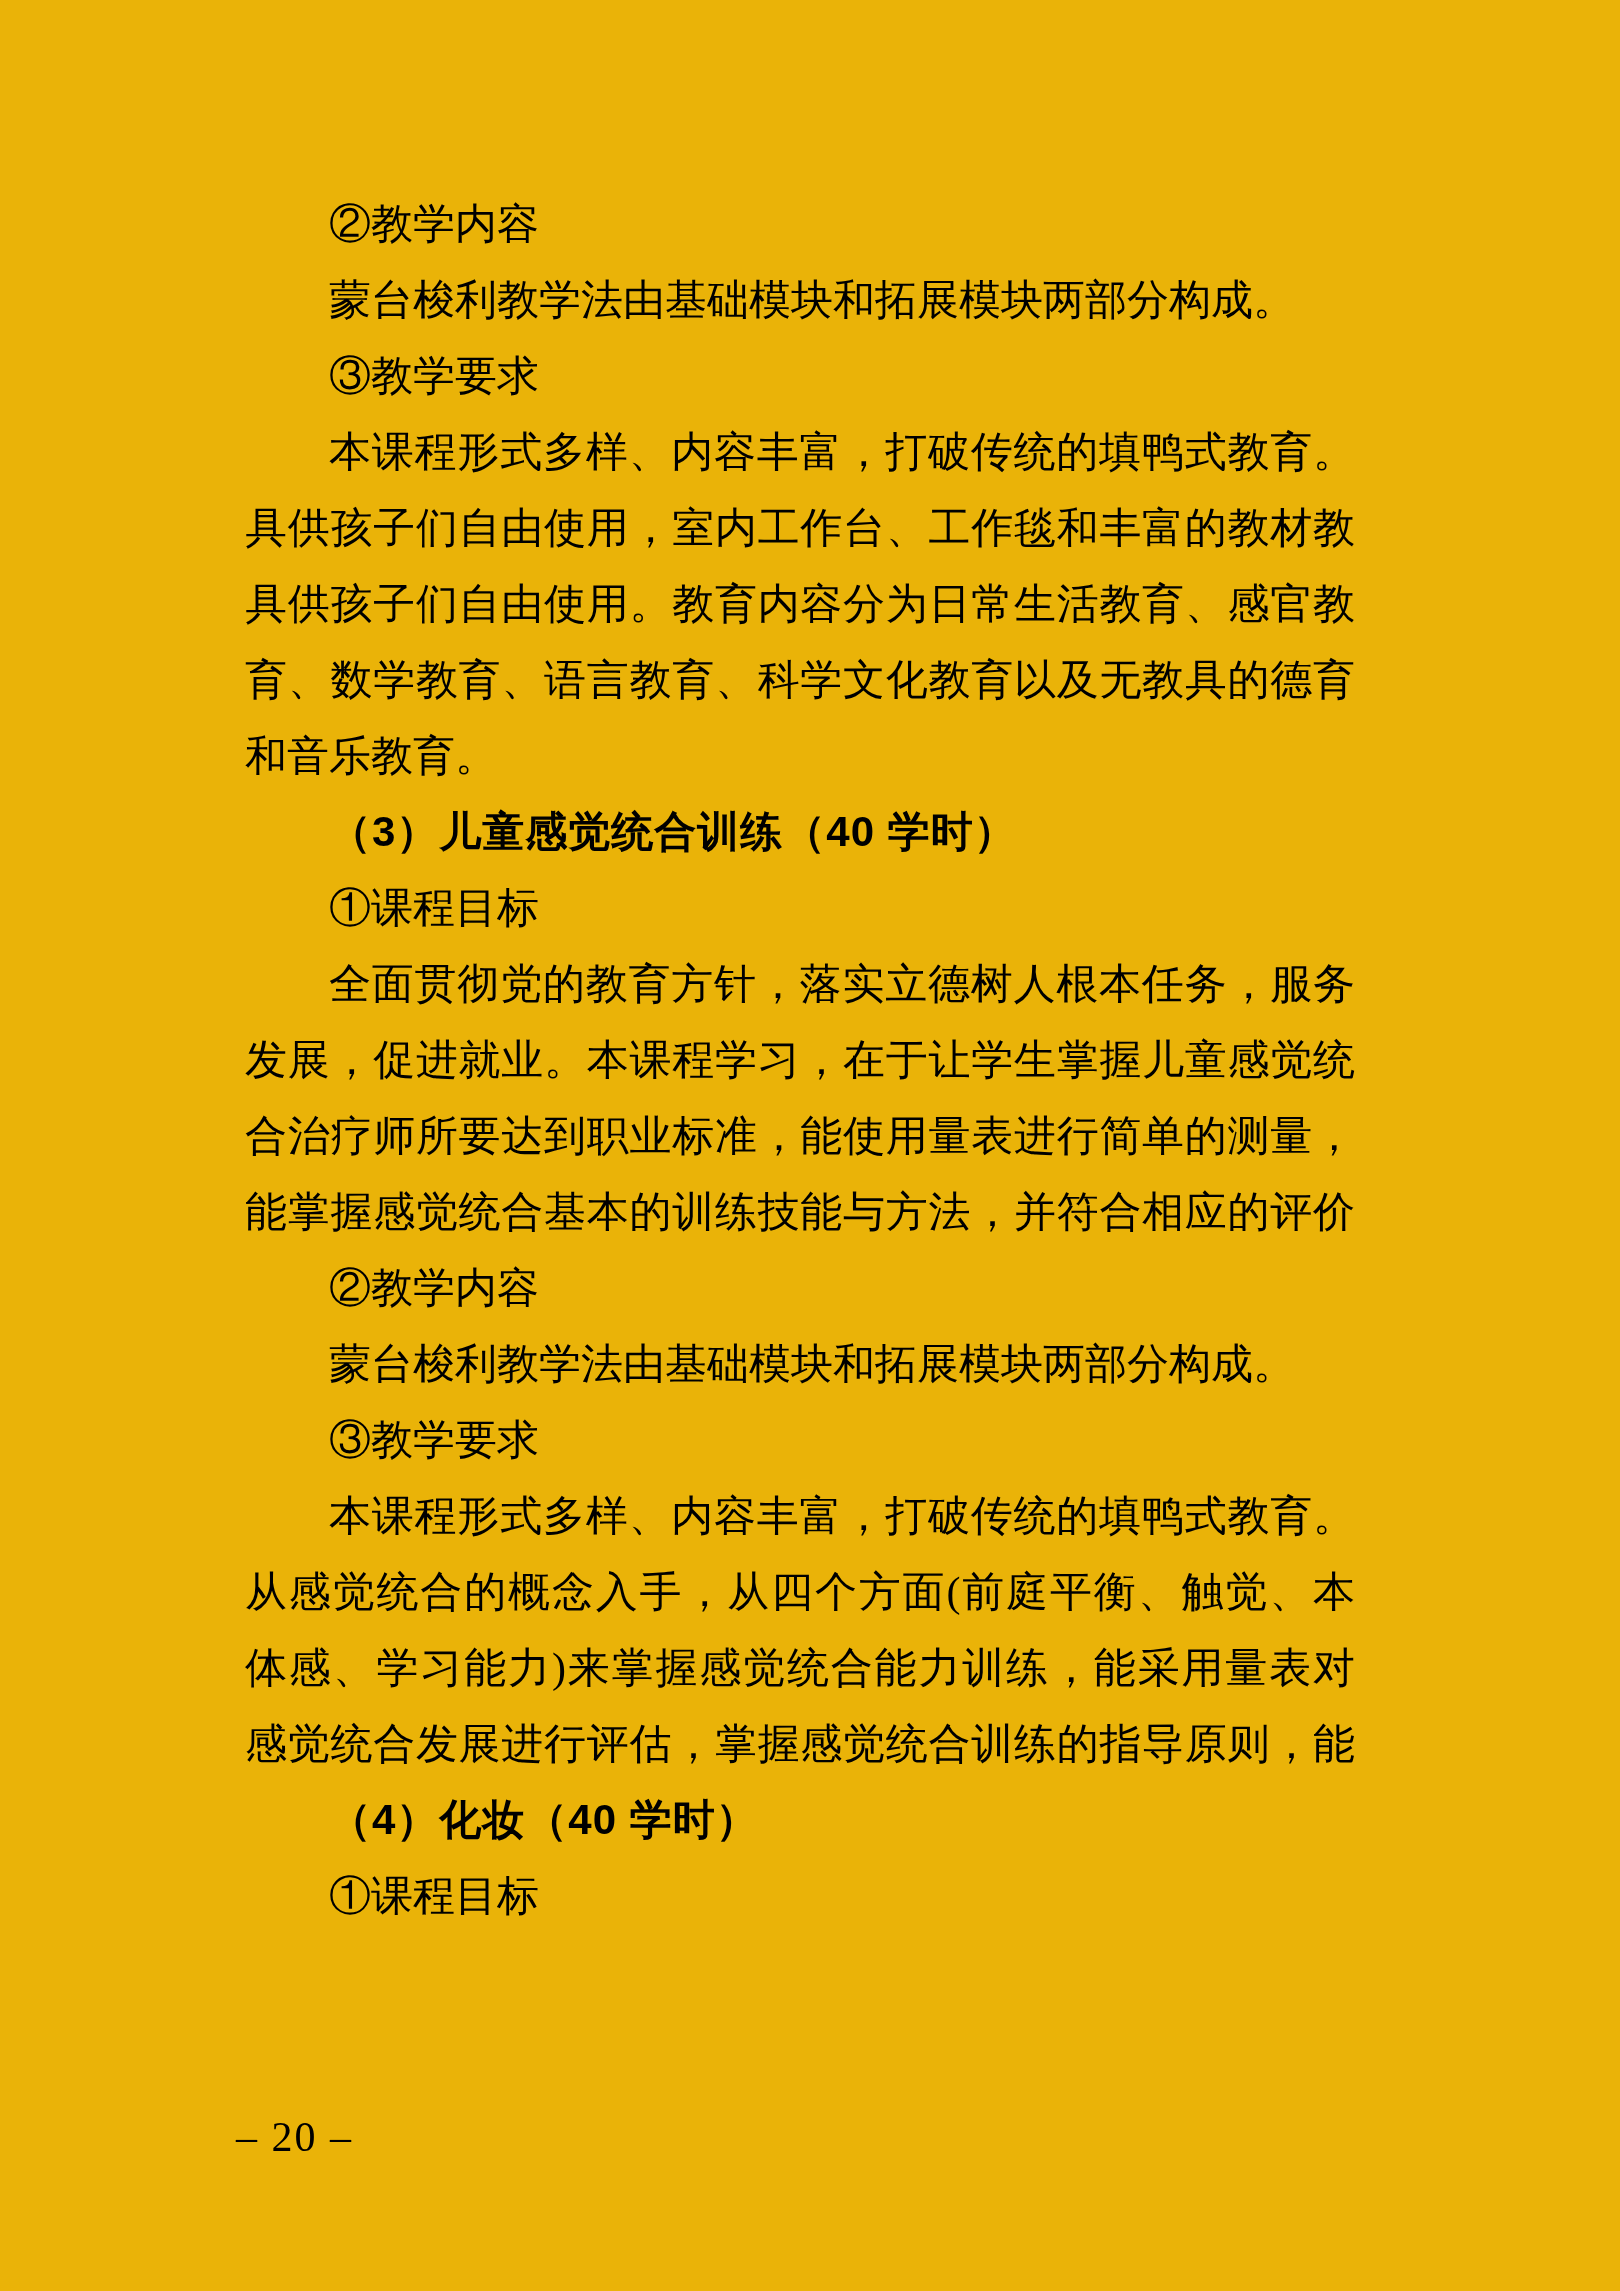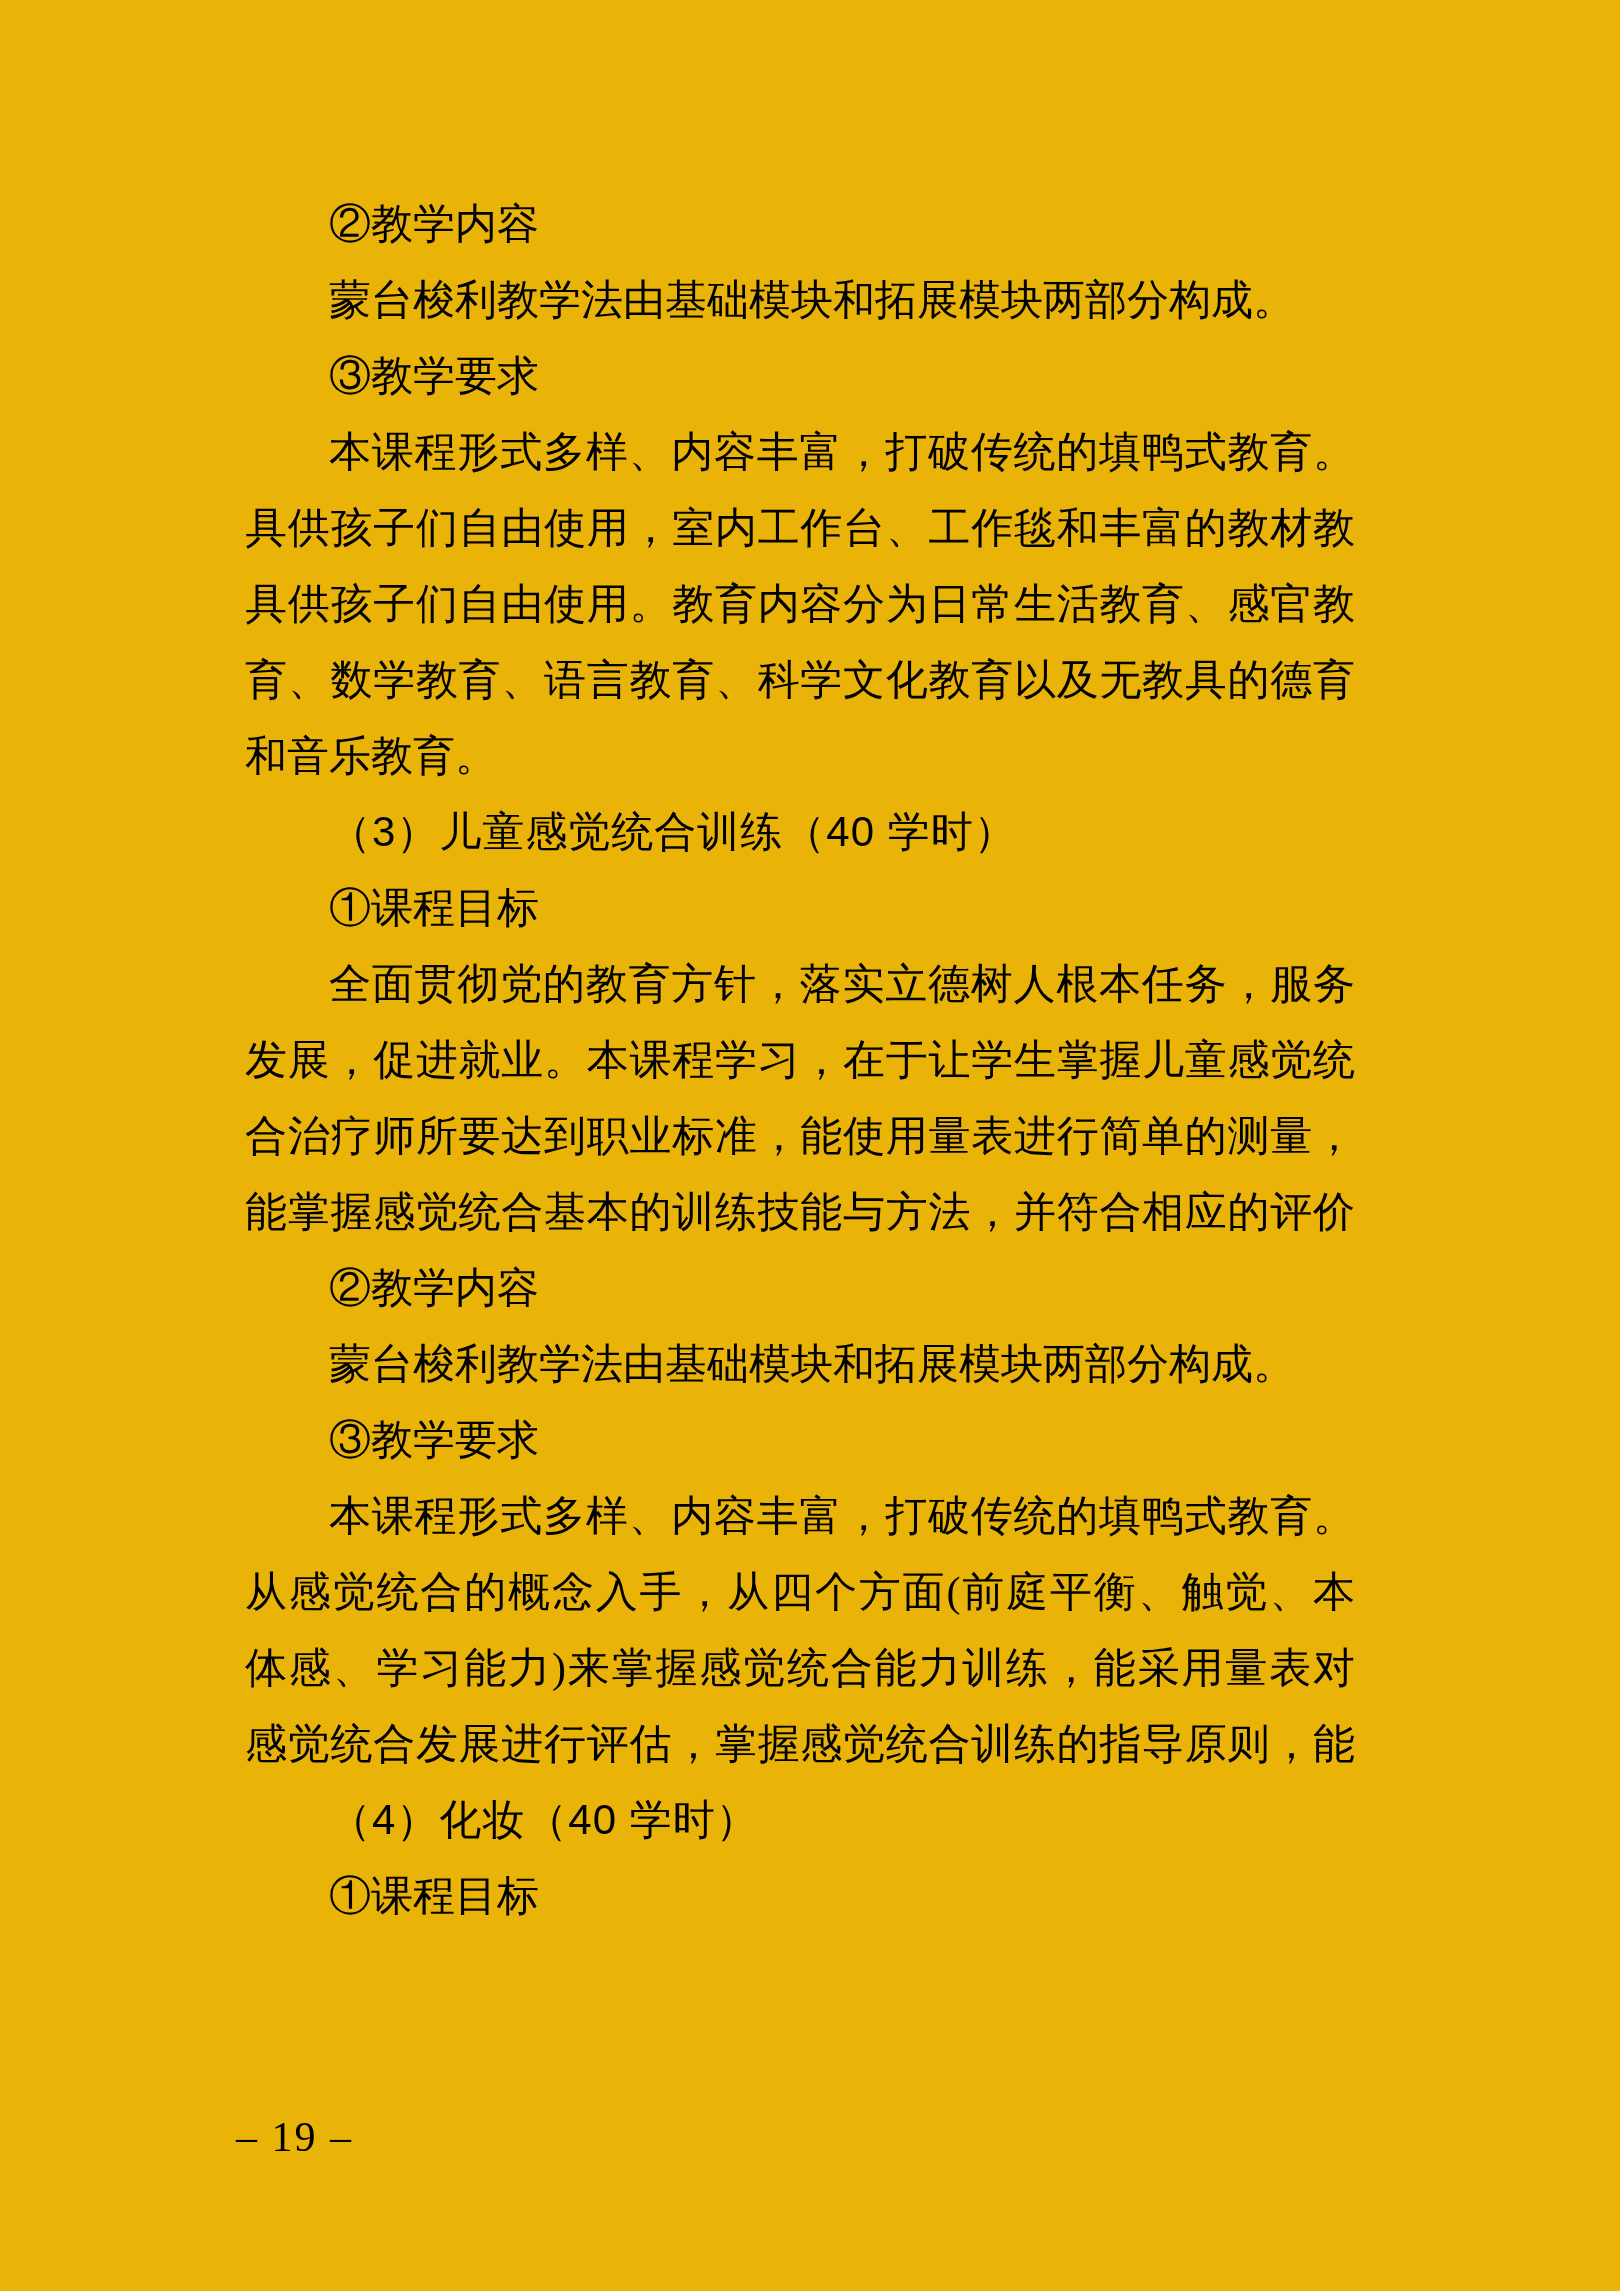--- a/index.html
+++ b/index.html
@@ -34,21 +34,21 @@
     text-indent: 84px;
   }
   
   .line.fill {
     white-space: normal;
     text-align: justify;
     text-align-last: justify;
   }
   .line.heading {
     font-family: "Liberation Sans", "DejaVu Sans", sans-serif;
-    font-weight: 400;
+    font-weight: 700;
     letter-spacing: 1px;
   }
   .page-num {
     position: absolute;
     left: 236px;
     top: 2113px;
     font-size: 42px;
     line-height: 49px;
     letter-spacing: 2px;
   }
@@ -76,15 +76,15 @@
     <p class="line indent">蒙台梭利教学法由基础模块和拓展模块两部分构成。</p>
     <p class="line indent">③教学要求</p>
     <p class="line indent fill">本课程形式多样、内容丰富，打破传统的填鸭式教育。</p>
     <p class="line fill">从感觉统合的概念入手，从四个方面(前庭平衡、触觉、本</p>
     <p class="line fill">体感、学习能力)来掌握感觉统合能力训练，能采用量表对</p>
     <p class="line fill">感觉统合发展进行评估，掌握感觉统合训练的指导原则，能</p>
     <p class="line indent heading">（4）化妆（40 学时）</p>
     <p class="line indent">①课程目标</p>
   </div>
 
-  <div class="page-num">– 19 –</div>
+  <div class="page-num">– 20 –</div>
 </div>
 
 
 </body></html>

